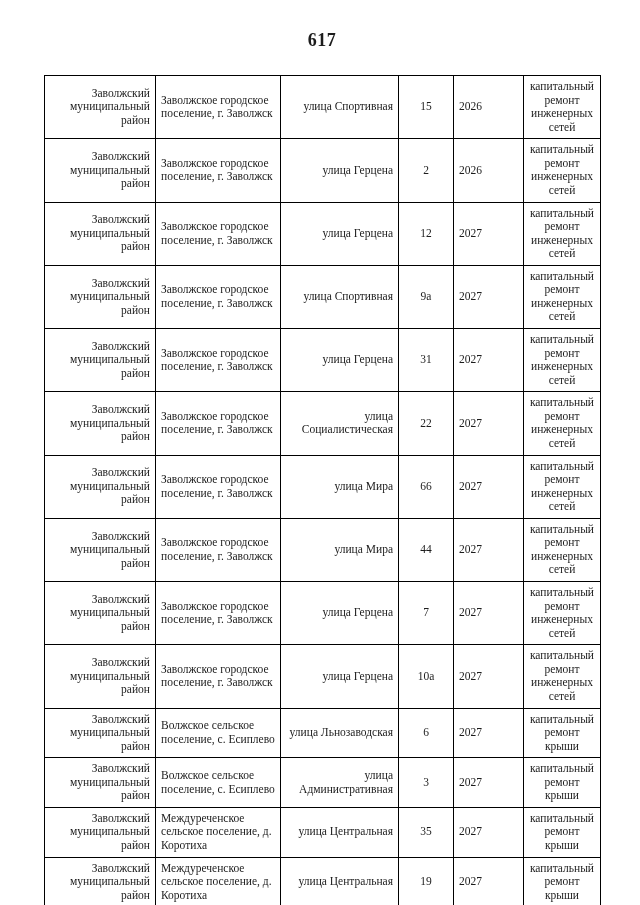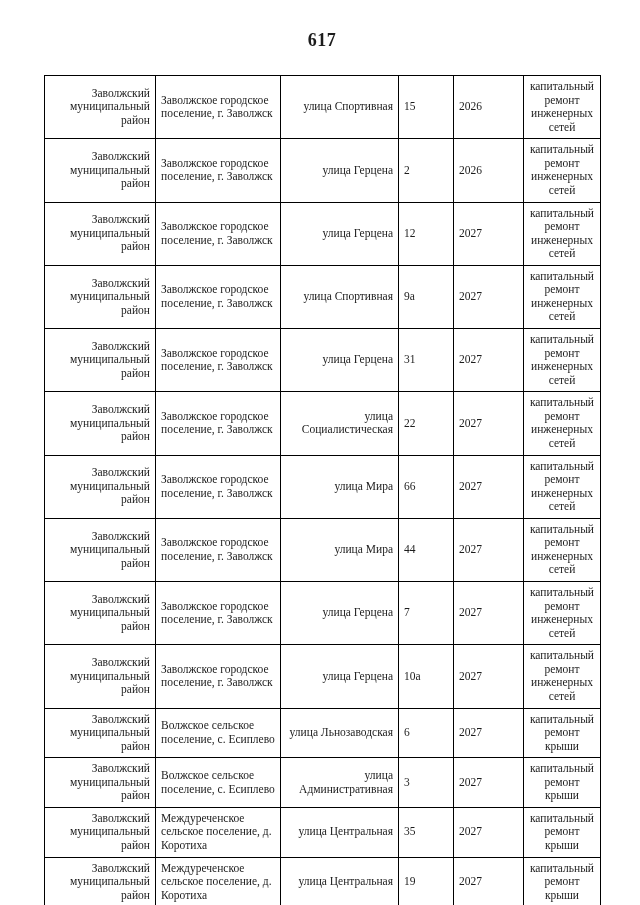--- a/index.html
+++ b/index.html
@@ -33,21 +33,21 @@
   }
   table.schedule td {
     border: 1px solid #000000;
     padding: 4px 5px;
     vertical-align: middle;
     word-wrap: break-word;
   }
   td.col-district  { width: 111px; vertical-align: top; text-align: right; }
   td.col-settlement{ width: 125px; text-align: left; }
   td.col-street    { width: 118px; text-align: right; }
-  td.col-house     { width: 55px;  text-align: left; }
+  td.col-house     { width: 55px;  text-align: center; }
   td.col-year      { width: 70px;  text-align: left; }
   td.col-work      { width: 77px;  text-align: center; padding: 4px 4px; }
 </style>
 </head>
 <body>
 
 <div class="page">
   <div class="page-number">617</div>
 
   <table class="schedule">

